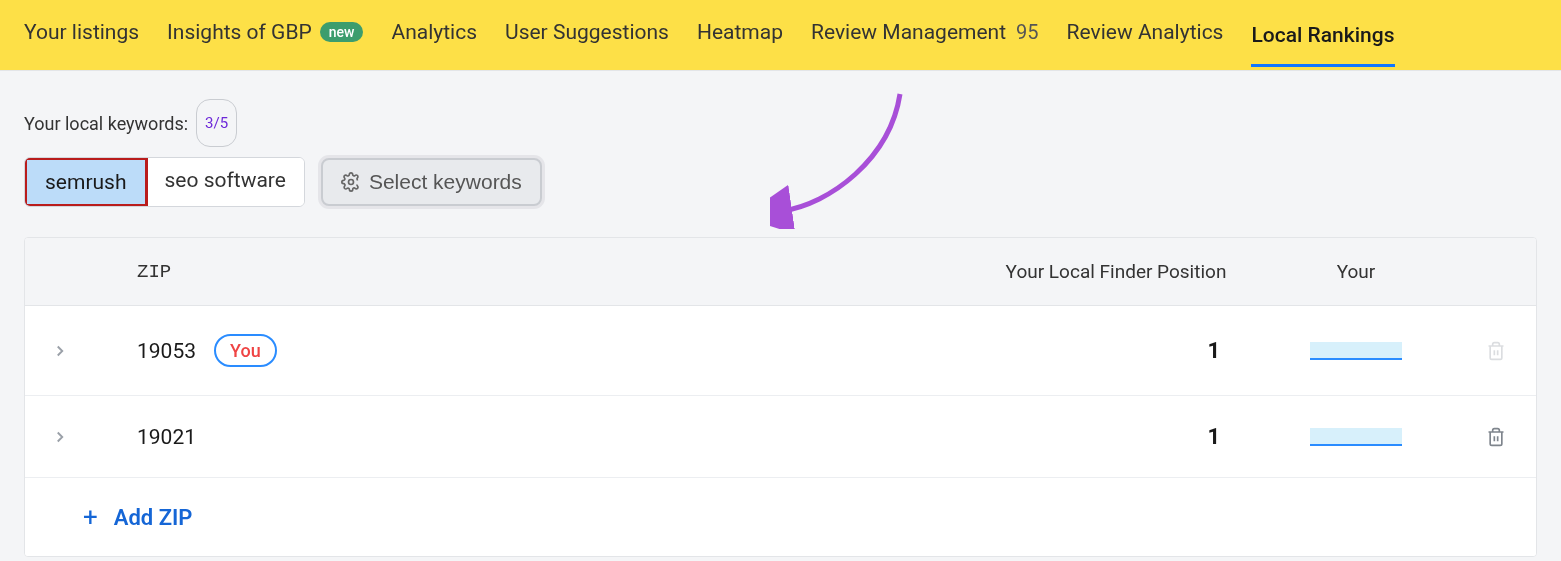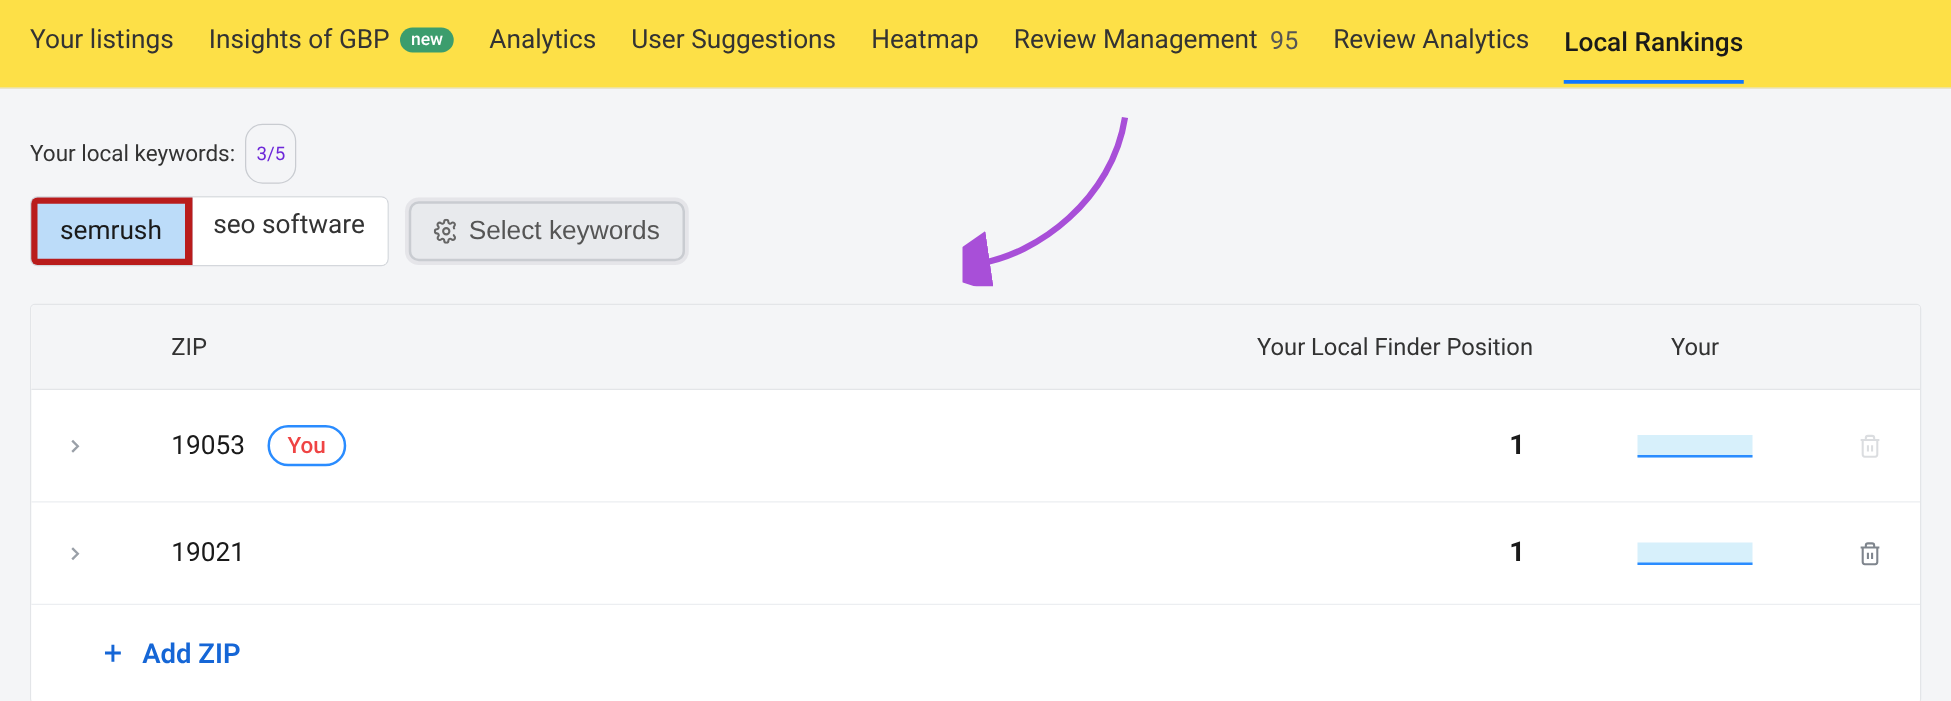--- a/index.html
+++ b/index.html
@@ -86,21 +86,21 @@
     border-right: 1px solid #d4d7dc;
     white-space: nowrap;
     max-width: 220px;
     overflow: hidden;
     text-overflow: ellipsis;
   }
   .kw-chip:last-child { border-right: none; }
   .kw-chip.selected {
     background: #bcdcf9;
     color: #1a1a1a;
-    border: 6px solid #b91c1c;
+    border: 3px solid #b91c1c;
     margin: -1px;
     z-index: 1;
     border-radius: 0;
   }
   .btn-select {
     display: flex;
     align-items: center;
     gap: 8px;
     background: #e8eaed;
     border: 2px solid #c9ccd1;
@@ -154,21 +154,21 @@
     grid-template-columns: 70px 1fr 280px 200px 80px;
     align-items: center;
   }
   .thead {
     background: #f4f5f7;
     border-bottom: 1px solid #e3e5e8;
     padding: 22px 0;
     font-size: 19px;
     color: #333;
   }
-  .thead .col-zip { padding-left: 42px; }
+  .thead .col-zip { padding-left: 42px; font-family: Liberation Mono, monospace; }
   .thead .col-pos { text-align: center; }
   .thead .col-trend { text-align: center; }
 
   .trow {
     padding: 28px 0;
     border-bottom: 1px solid #eceef1;
     font-size: 21px;
   }
   .cell-expand { display:flex; justify-content:center; color:#9aa0a8; cursor:pointer; }
   .cell-zip { display:flex; align-items:center; gap:18px; padding-left: 42px; }

